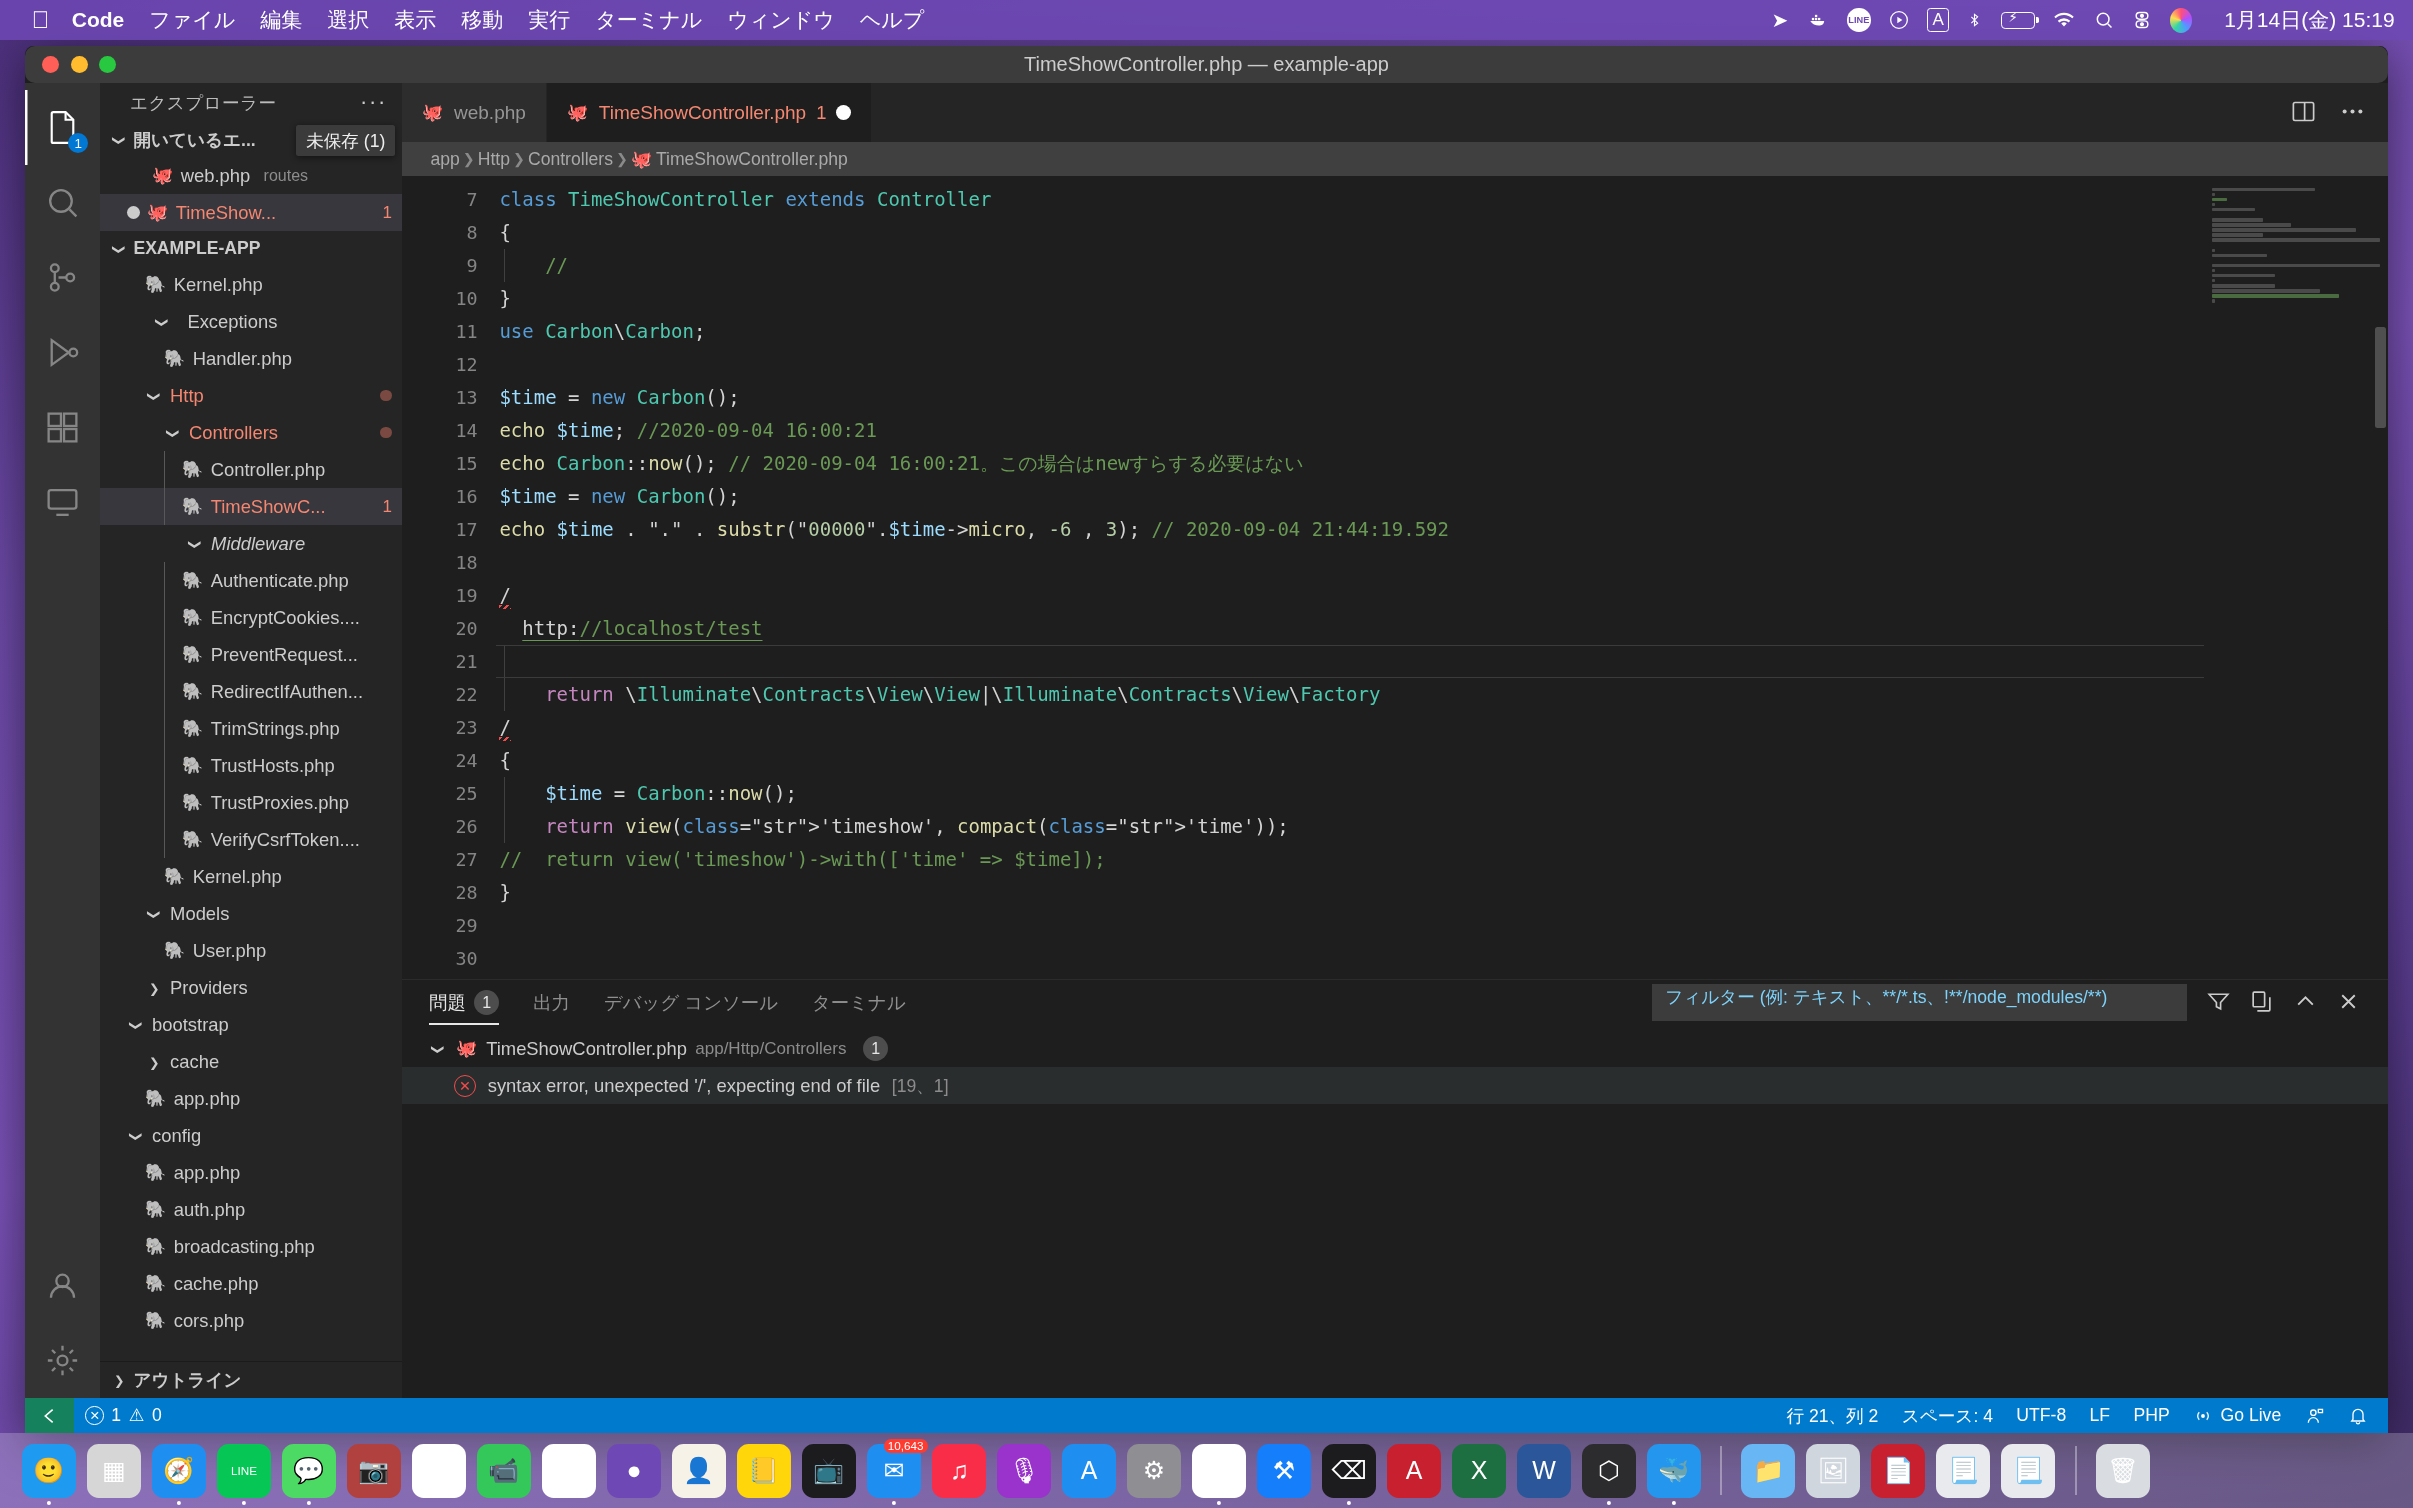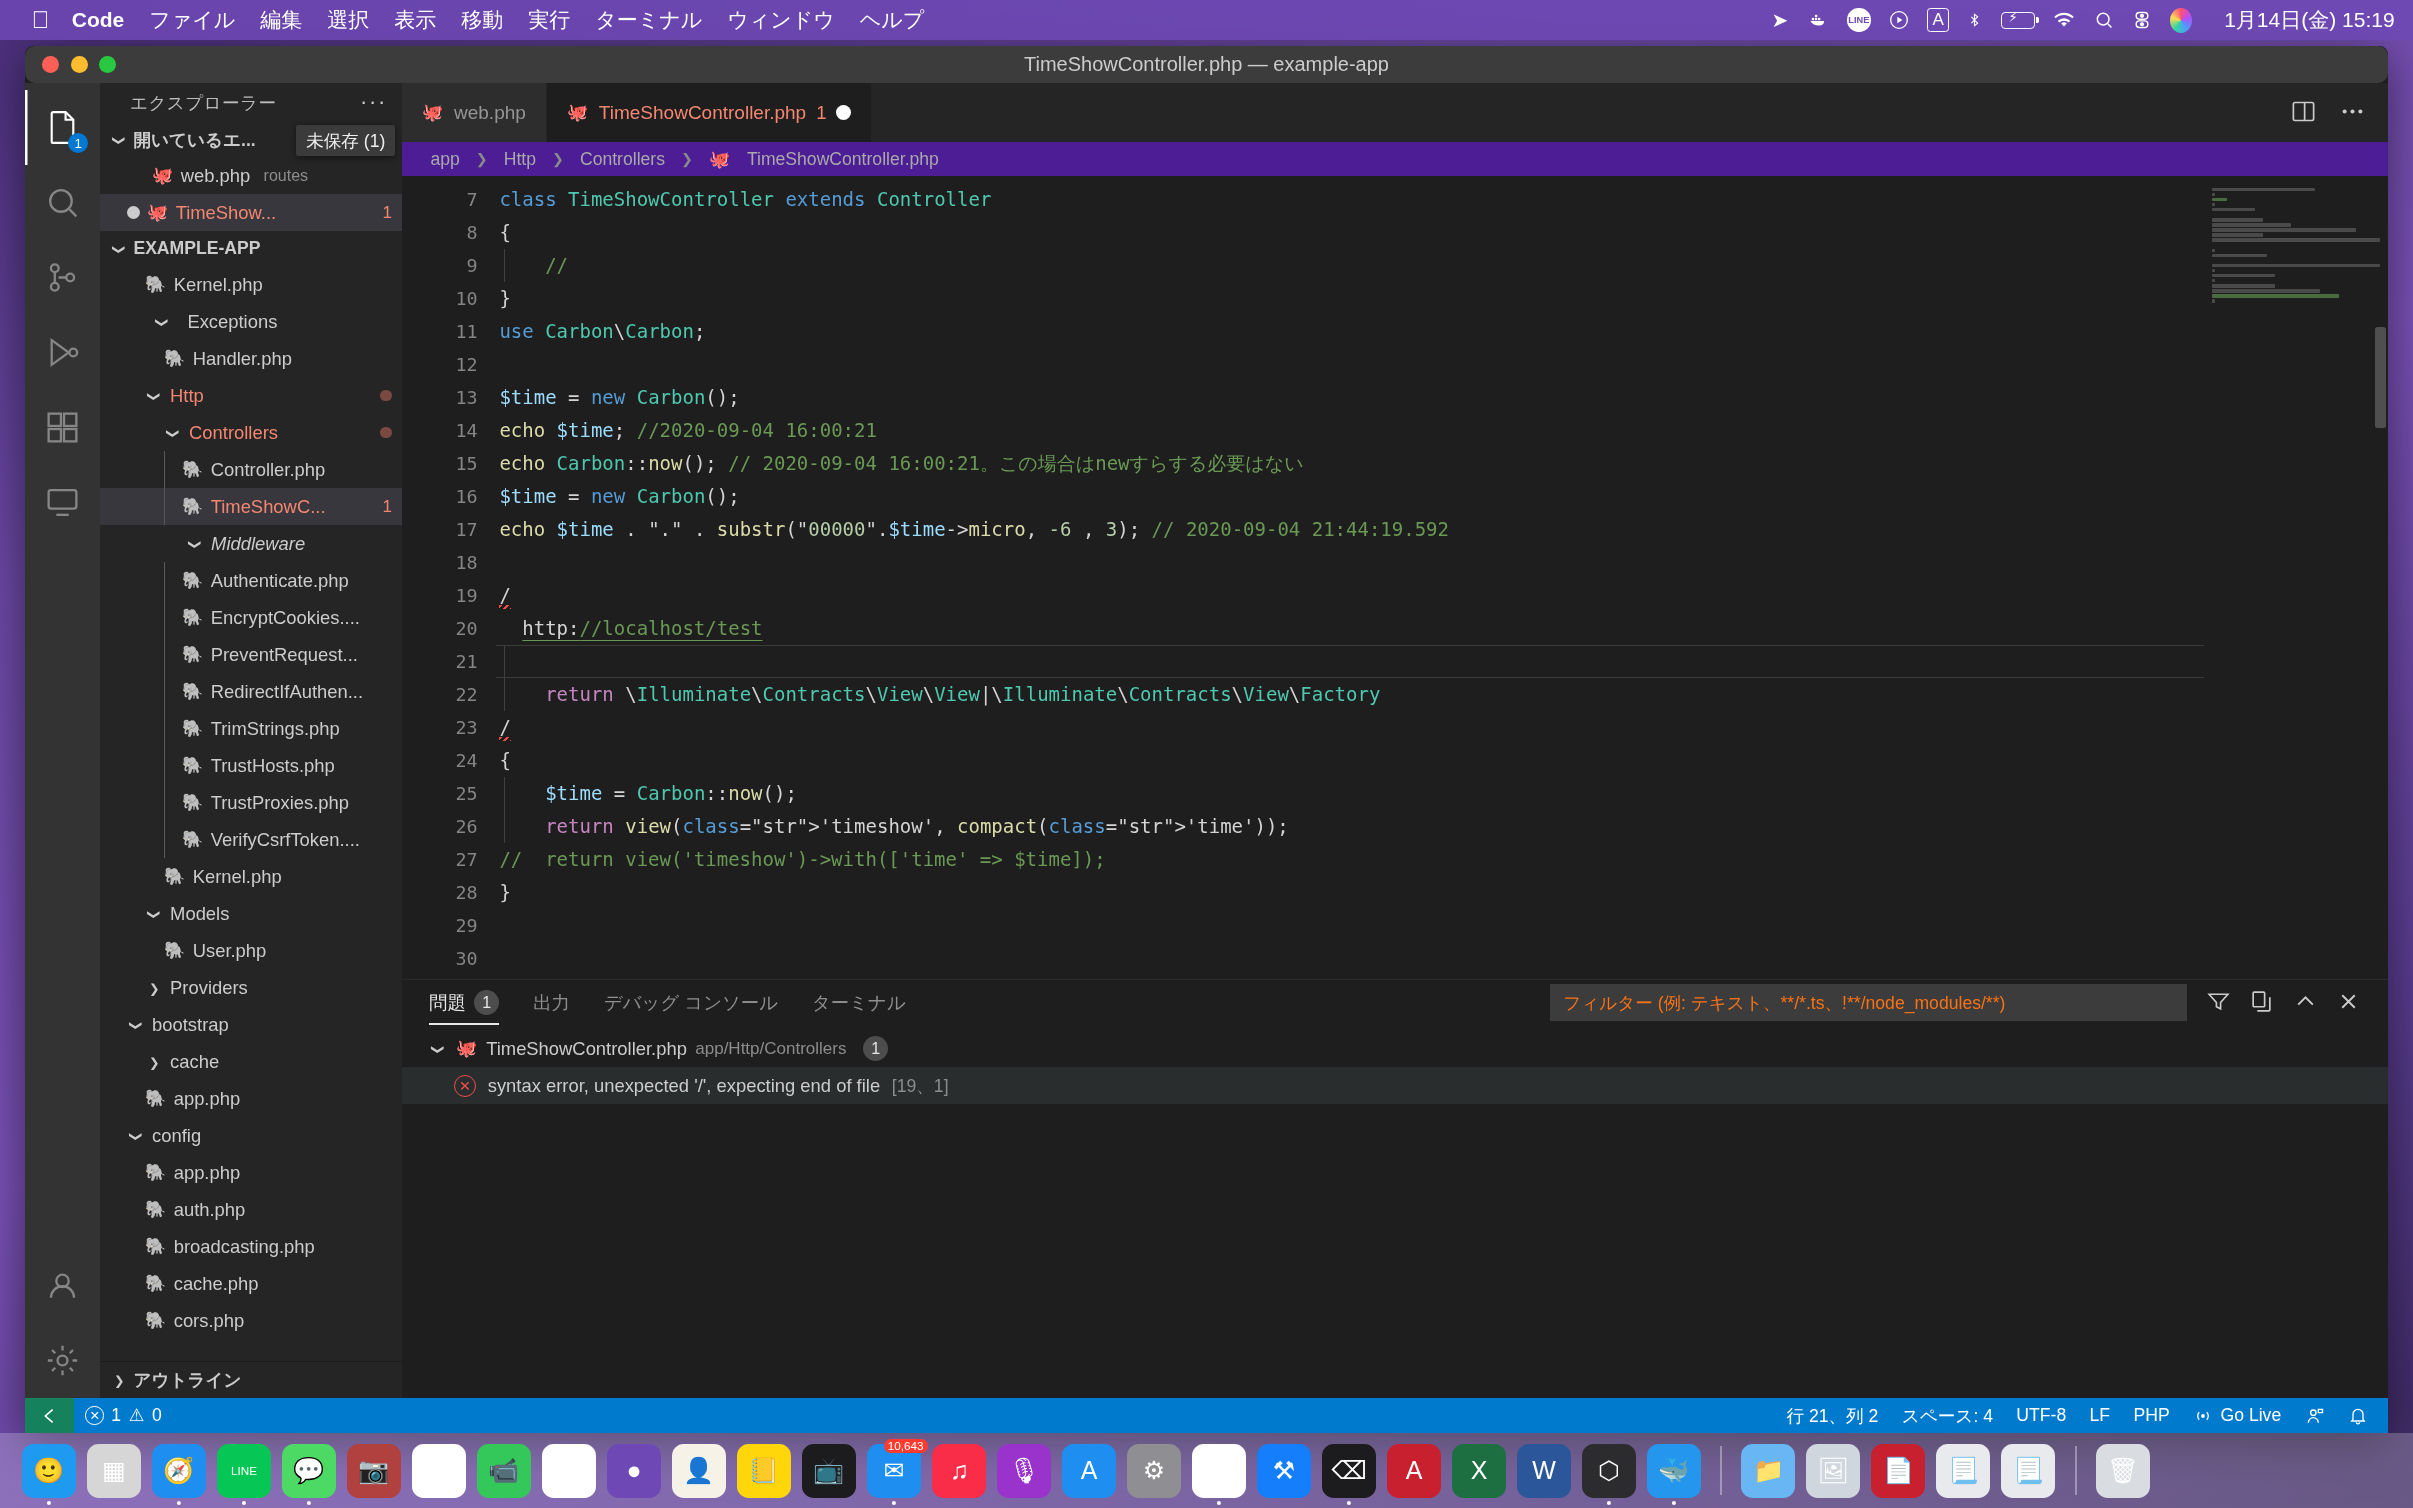--- a/index.html
+++ b/index.html
@@ -142,21 +142,21 @@
     display: flex; align-items: center; gap: 10px;
     padding: 0 20px; font-size: 19px; color: #969696;
     background: #2d2d2d; border-right: 0.8px solid #252526; white-space: nowrap;
   }
   .tab.active { background: #1e1e1e; color: #f48771; }
   .tab .dirty { width: 15px; height: 15px; border-radius: 50%; background: #ffffff; }
   .tab .tcount { font-size: 18.4px; }
   .tabs-right { margin-left: auto; display: flex; align-items: center; gap: 22px; padding-right: 22px; color: #cccccc; }
   .tabs-right svg { width: 27px; height: 27px; }
   #breadcrumb {
-    height: 34px; background:#4c1d95; display: flex; align-items: center; gap: 16px;
+    height: 34px; background:#404040; display: flex; align-items: center; gap: 3px;
     padding-left: 28.5px; color: #a9a9a9; font-size: 17.6px;
   }
   .bc-sep { color: #8a8a8a; font-size: 14.2px; }
   #editor { flex: 1; display: flex; position: relative; min-height: 0; overflow: hidden; background:#1e1e1e; }
   #gutter {
     width: 94px; flex: 0 0 94px; padding-top: 6.7px;
     text-align: right; color: #858585; font-size: 18.4px;
     font-family: "DejaVu Sans Mono", "Liberation Mono", monospace;
   }
   #gutter div { height: 33px; line-height: 33px; padding-right: 18.4px; }
@@ -192,22 +192,22 @@
   
   #panel { height: 419px; flex: 0 0 419px; background:#1e1e1e; border-top:0.8px solid #2b2b2b; display:flex; flex-direction:column;}
   #panelTabs { height: 45px; display: flex; align-items: center; gap: 34px; padding: 0 27px; flex:0 0 45px;}
   .ptab { color: #8f8f8f; font-size: 18.4px; display:flex; align-items:center; gap:8.4px; position: relative; height: 45px; }
   .ptab.active { color: #e7e7e7; }
   .ptab.active::after{content:"";position:absolute;left:0;right:0;bottom:0;height:1.7px;background:#e7e7e7;}
   .pbadge { background:#4d4d4d; color:#e7e7e7; border-radius:50%; min-width:25px; height:25px; font-size:16px;
             display:flex;align-items:center;justify-content:center;}
   .panel-right { margin-left:auto; display:flex; align-items:center; gap: 18.4px; }
   #filterbox {
-    width: 637px; height: 37px; background: #3c3c3c; border:0.8px solid #3c3c3c;
-    color:#f97316; font-size: 17.6px; padding: 0 11.7px; display:flex; align-items:center;
+    width: 535px; height: 37px; background: #3c3c3c; border:0.8px solid #3c3c3c;
+    color:#7dd3fc; font-size: 17.6px; padding: 0 11.7px; display:flex; 
   }
   .picon { color:#cccccc; }
   .picon svg { width:25px;height:25px; }
   #problems { flex:1; padding-top: 5px; overflow:hidden;}
   .pb-file { height: 37px; display:flex; align-items:center; gap:8.4px; padding-left: 27px; color:#cccccc; font-size: 18.4px;}
   .pb-path { color: #8c8c8c; font-size: 17px; }
   .pb-item { height: 37px; display:flex; align-items:center; gap:11.7px; padding-left: 52px; background:#2a2d2e; color:#cccccc; font-size:18.4px;}
   .errx { width: 22px; height:22px; border:1.7px solid #f14c4c; border-radius:50%; color:#f14c4c;
           font-size:14.2px; display:flex;align-items:center;justify-content:center; flex:0 0 22px;}
   .pb-loc { color: #8c8c8c; font-size: 17.6px; }

